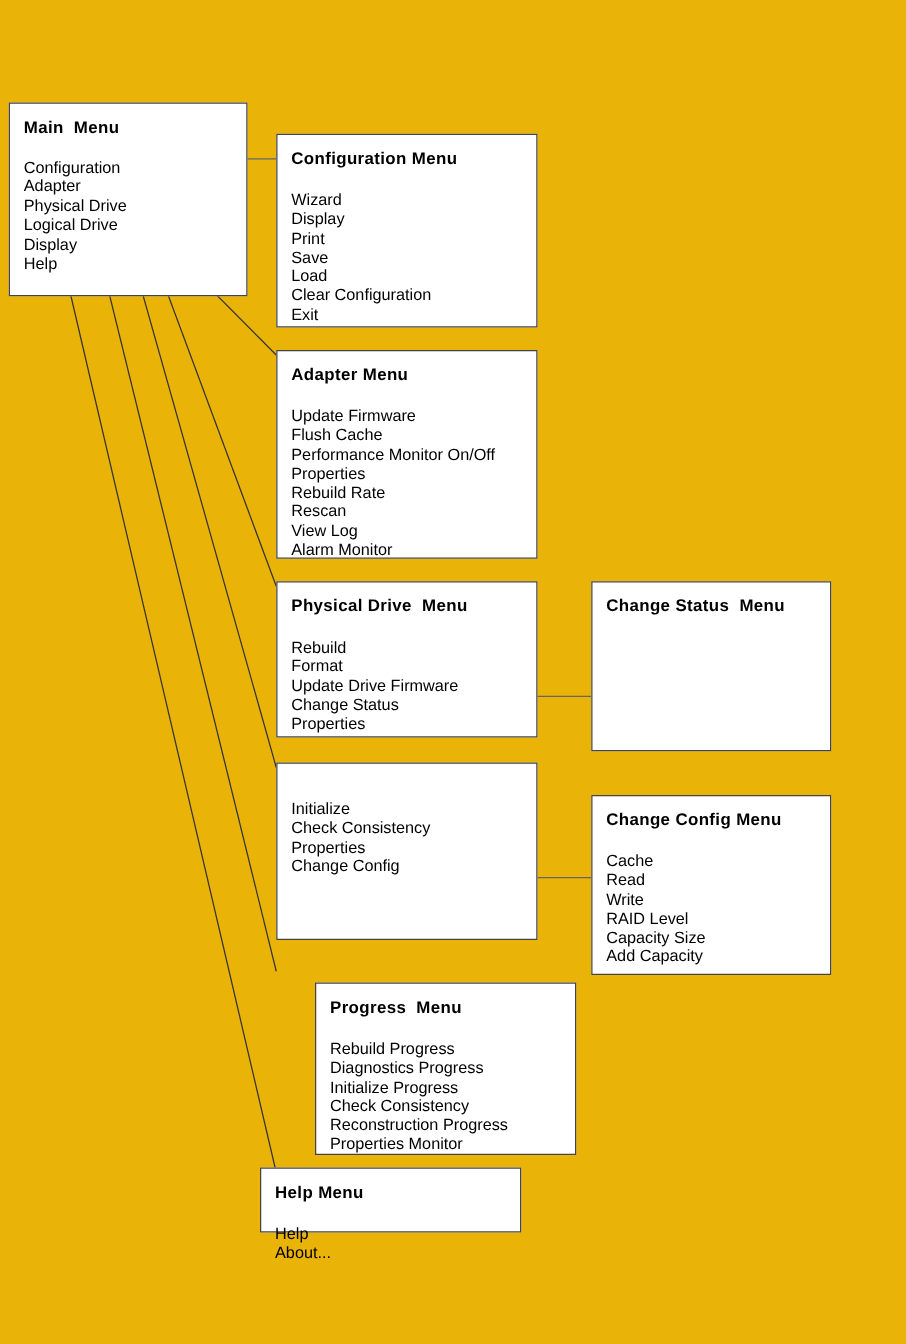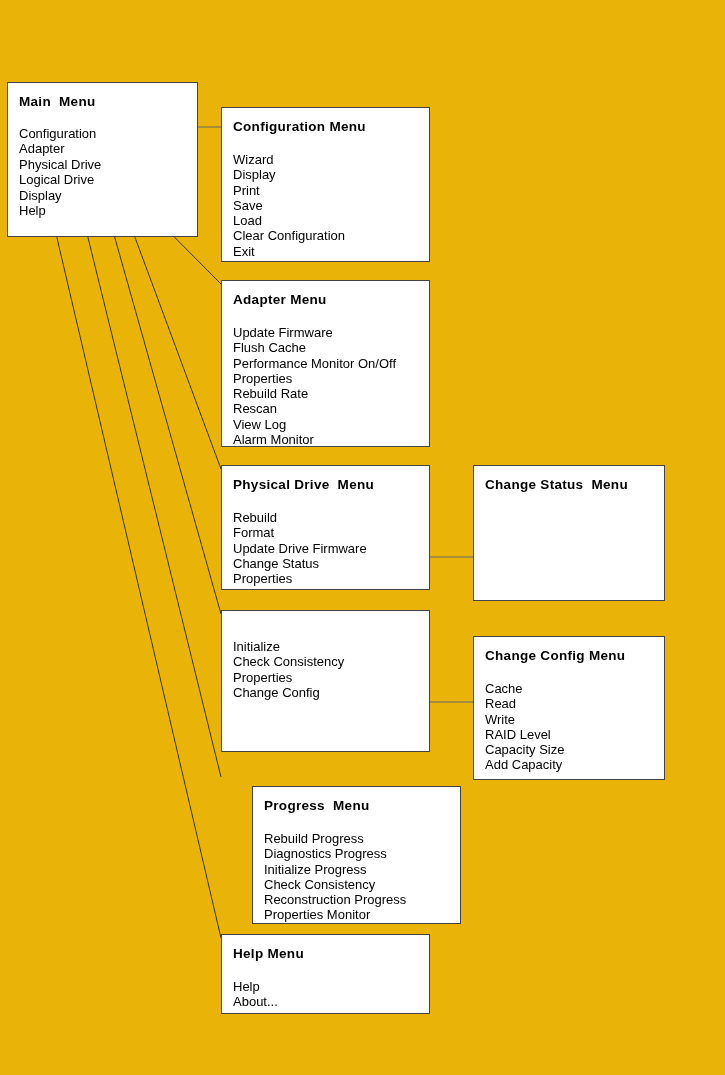--- a/index.html
+++ b/index.html
@@ -53,21 +53,21 @@
   }
   
   #box-main           { left: 7px;   top: 82px;  width: 191px; height: 155px; }
   #box-configuration  { left: 221px; top: 107px; width: 209px; height: 155px; }
   #box-adapter        { left: 221px; top: 280px; width: 209px; height: 167px; }
   #box-physical-drive { left: 221px; top: 465px; width: 209px; height: 125px; }
   #box-change-status  { left: 473px; top: 465px; width: 192px; height: 136px; }
   #box-logical-drive  { left: 221px; top: 610px; width: 209px; height: 142px; }
   #box-change-config  { left: 473px; top: 636px; width: 192px; height: 144px; }
   #box-progress       { left: 221px; top: 786px; width: 209px; height: 138px; margin-left: 31px; }
-  #box-help           { left: 221px; top: 934px; width: 209px; height: 80px; }
+  #box-help           { left: 208px; top: 934px; width: 209px; height: 52px; }
 
   #box-main .menu-items { margin-top: 16px; }
   #box-main .menu-item  { line-height: 15.4px; }
 </style>
 </head>
 <body>
 
 <div id="canvas">
 
   <svg id="connectors" viewBox="0 0 725 1075" width="725" height="1075" xmlns="http://www.w3.org/2000/svg">

